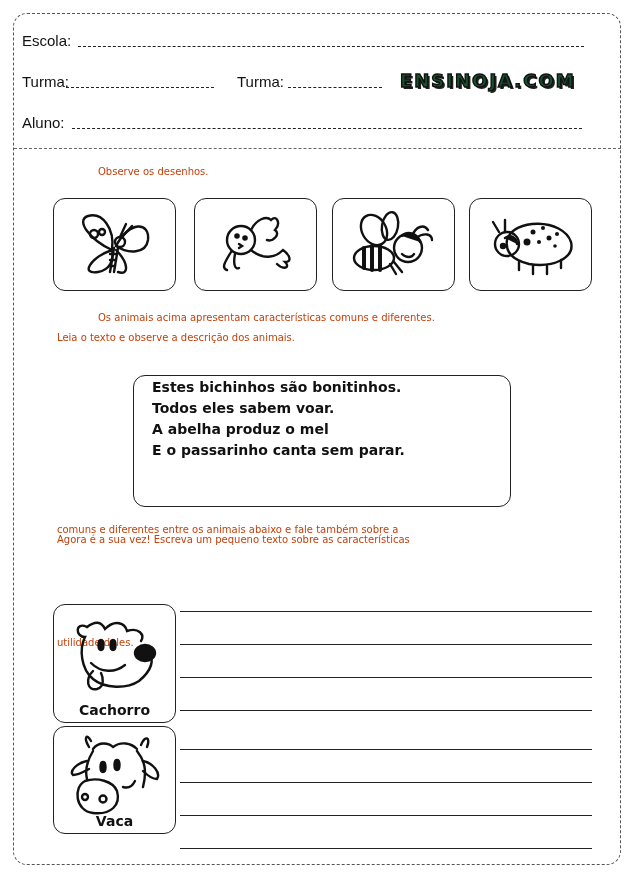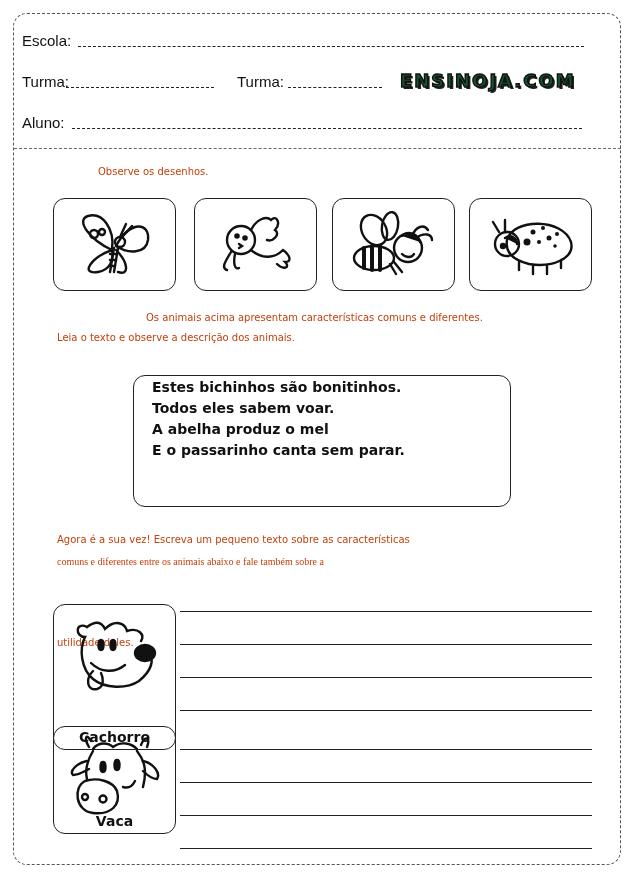--- a/index.html
+++ b/index.html
@@ -102,35 +102,35 @@
         <circle cx="56" cy="32" r="2"></circle>
           <circle cx="74" cy="24" r="2"></circle>
           <circle cx="72" cy="36" r="1.8"></circle>
         <circle cx="44" cy="32" r="3.5"></circle>
       </g>
       <path d="M36 52 v8 M50 56 v8 M64 56 v8 M78 50 v8"></path>
     </g>
   </svg>
 </div>
 
-<span class="txt" style="left:98px;top:308px;margin-left:48px;">Os animais acima apresentam características comuns e diferentes.</span>
+<span class="txt" style="left:98px;top:308px;">Os animais acima apresentam características comuns e diferentes.</span>
 <span class="txt" style="left:57px;top:328px;">Leia o texto e observe a descrição dos animais.</span>
 
 <div class="poem">
   <div>Estes bichinhos são bonitinhos.</div>
   <div>Todos eles sabem voar.</div>
   <div>A abelha produz o mel</div>
   <div>E o passarinho canta sem parar.</div>
 </div>
 
 <span class="txt" style="left:57px;top:530px;">Agora é a sua vez! Escreva um pequeno texto sobre as características</span>
-<span class="txt" style="left:57px;top:552px;font-family:Liberation Serif, serif;">comuns e diferentes entre os animais abaixo e fale também sobre a</span>
+<span class="txt" style="left:57px;top:520px;">comuns e diferentes entre os animais abaixo e fale também sobre a</span>
 <span class="txt" style="left:57px;top:588px;margin-top:45px;">utilidade deles.</span>
 
-<div class="animal" style="top:604px;height:146px;">
+<div class="animal" style="top:604px;height:119px;">
   <svg width="100" height="96" viewBox="0 0 100 96" style="margin:4px auto 0;">
     <g fill="none" stroke="#111" stroke-width="2.4" stroke-linecap="round">
       <path d="M22 18 C10 12 10 28 20 28 C14 40 16 60 28 70 C40 80 62 80 74 72 C86 62 90 52 84 42"></path>
       <path d="M22 18 C30 12 36 12 40 20 C50 10 60 14 62 22 C74 18 80 26 76 32"></path>
       <ellipse cx="80" cy="44" rx="10" ry="8" fill="#111"></ellipse>
       <ellipse cx="36" cy="36" rx="2.5" ry="5" fill="#111"></ellipse>
         <ellipse cx="48" cy="36" rx="2.5" ry="5" fill="#111"></ellipse>
       <path d="M26 54 C36 64 50 64 60 56"></path>
       <path d="M28 62 C20 70 22 82 32 80 C40 78 38 68 36 64"></path>
     </g>

